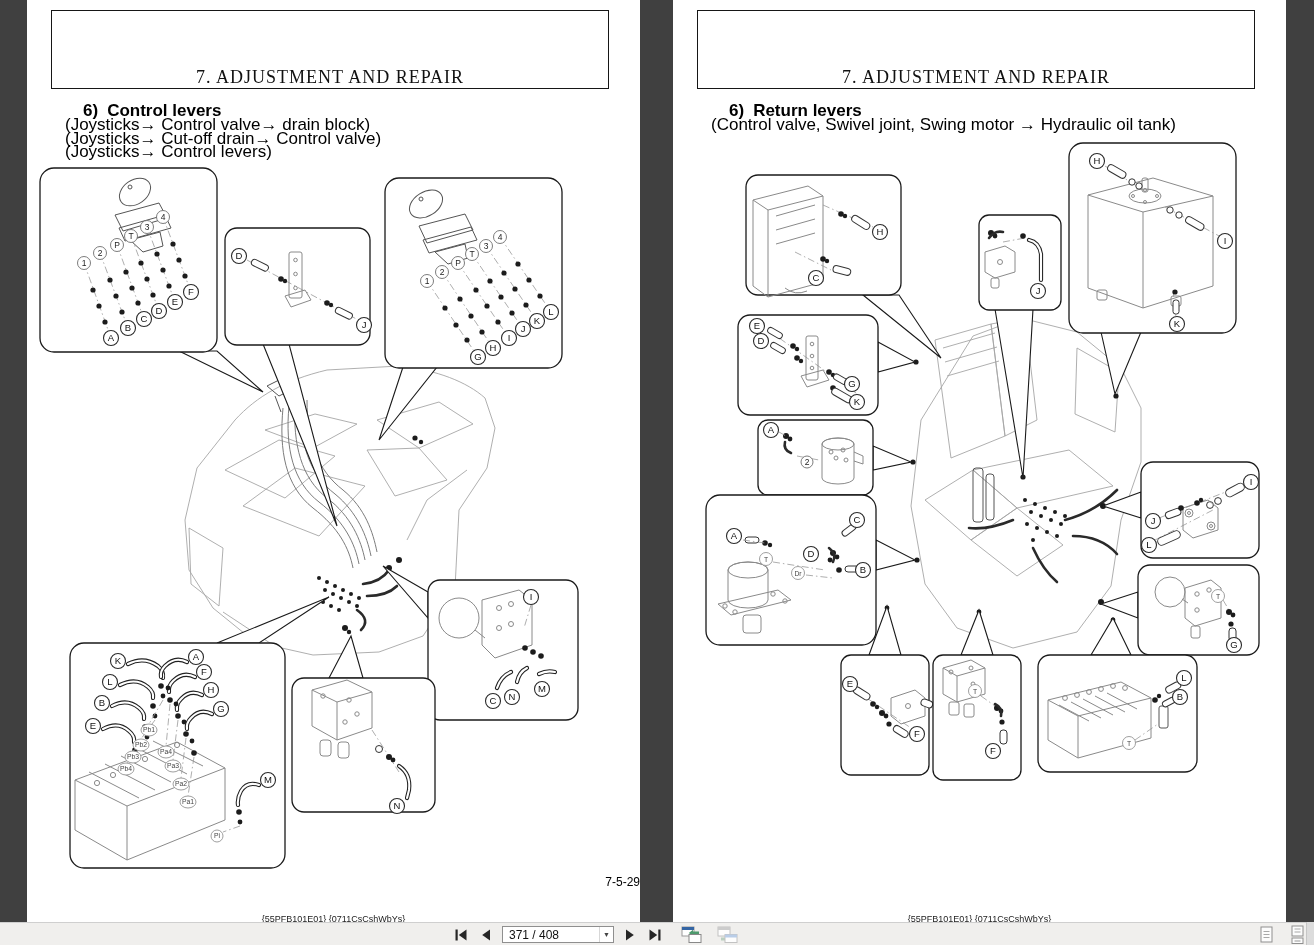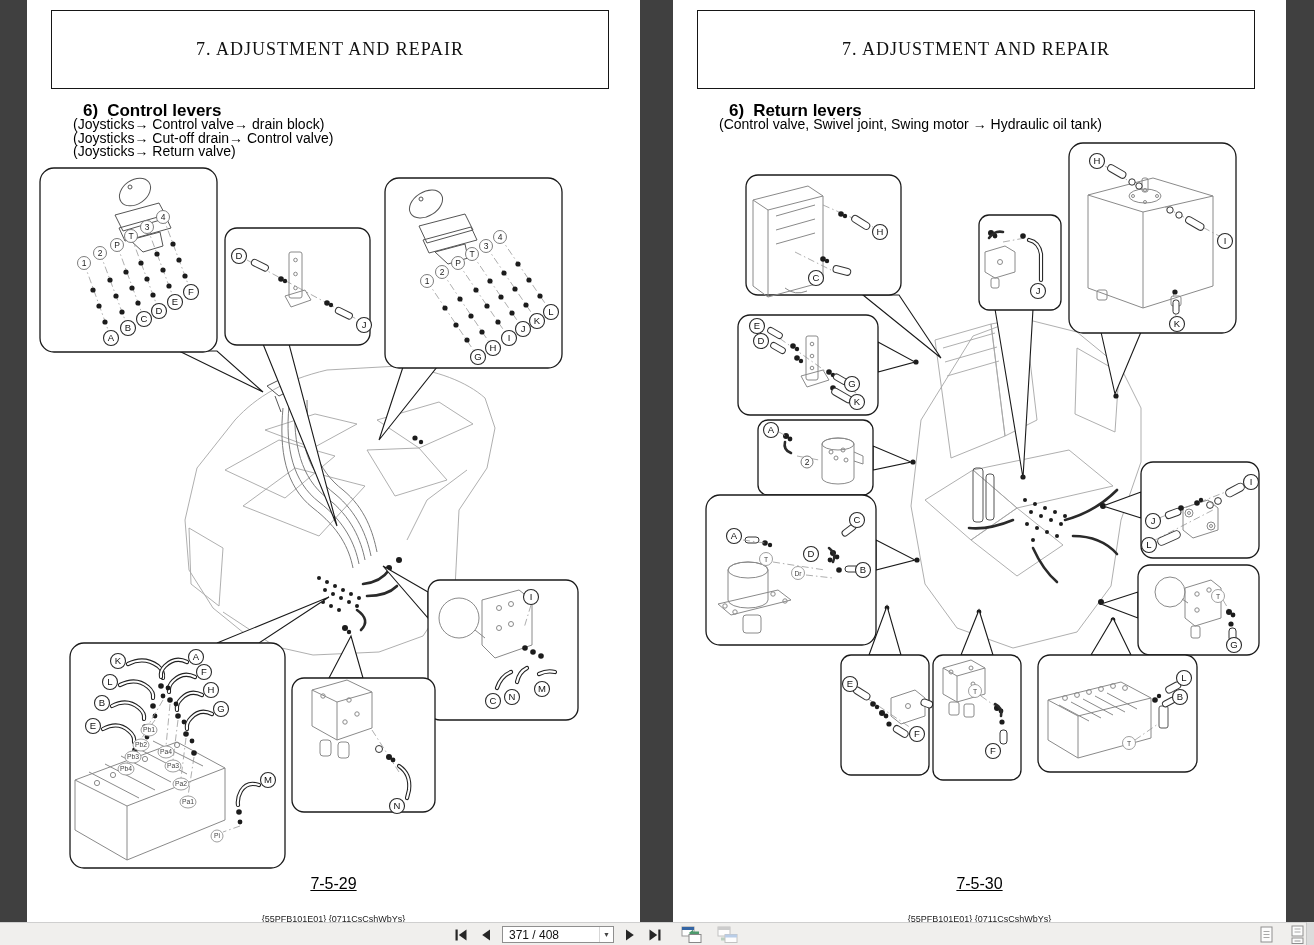--- a/index.html
+++ b/index.html
@@ -1,26 +1,26 @@
 <!DOCTYPE html>
 <html><head>
 <meta charset="utf-8">
 <style>
   html,body{margin:0;padding:0;background:#404040;}
   #screen{position:relative;width:1314px;height:945px;background:#404040;overflow:hidden;
           font-family:"Liberation Sans",sans-serif;}
   .page{position:absolute;top:0;width:613px;height:922px;background:#fff;}
   #pageL{left:27px;} #pageR{left:673px;}
   .hdrbox{position:absolute;left:24px;top:10px;width:556px;height:77px;border:1.5px solid #161616;
-          display:flex;align-items:center;justify-content:center;}
+          display:flex;align-items:flex-end;justify-content:center;}
   .hdrbox span{font-family:"Liberation Serif",serif;font-size:18px;letter-spacing:1px;color:#111;}
   .sec{position:absolute;left:28px;top:101px;font-size:17px;font-weight:bold;color:#000;margin-left:28px;}
   .sec .no{margin-right:9px;}
-  .desc{position:absolute;left:46px;top:118px;font-size:14px;line-height:13.5px;color:#000;}
-  .fig{position:absolute;left:0;top:875px;width:100%;text-align:center;font-size:16px;color:#000;text-decoration:underline;}
+  .desc{position:absolute;left:38px;top:118px;font-size:17px;line-height:13.5px;color:#000;}
+  .fig{position:absolute;left:0;top:875px;width:100%;text-align:right;font-size:12px;color:#000;}
   .code{position:absolute;left:0;top:894px;width:100%;text-align:center;font-size:9px;color:#222;margin-top:20px;}
   svg.dg{position:absolute;left:0;top:0;}
   .co{fill:#fff;stroke:#1a1a1a;stroke-width:1.3;}
   .tail{fill:#fff;stroke:#1a1a1a;stroke-width:1.1;}
   .part{fill:none;stroke:#8a8a8a;stroke-width:1;}
   .partd{fill:none;stroke:#555;stroke-width:1;}
   .mach{fill:none;stroke:#a6a6a6;stroke-width:0.9;}
   .hoseg{fill:none;stroke:#7c7c7c;stroke-width:1;}
   .dd{fill:none;stroke:#999;stroke-width:0.8;stroke-dasharray:7 3 1.5 3;}
   .fit{fill:#1c1c1c;stroke:none;}
@@ -57,21 +57,21 @@
   <div class="page" id="pageL">
     <div class="hdrbox">
       <span>7. ADJUSTMENT AND REPAIR</span>
     </div>
     <div class="sec">
       <span class="no">6)</span><span>Control levers</span>
     </div>
     <div class="desc">
       <div>(Joysticks→ Control valve→ drain block)</div>
       <div>(Joysticks→ Cut-off drain→ Control valve)</div>
-      <div>(Joysticks→ Return valve)</div>
+      <div>(Joysticks→ Control levers)</div>
     </div>
 
     <svg class="dg" width="613" height="922" viewBox="0 0 613 922">
 
       <g class="mach">
         <path d="M208,420 C230,396 258,380 300,370 L372,366 C410,370 440,382 458,398 L468,428 L460,468 L432,510"></path>
         <path d="M208,420 L170,468 L158,520 L162,570 L186,608 L228,642 L286,655 L352,652 L396,636 L428,588 L432,510"></path>
         <path d="M238,430 L288,414 L330,424 L286,448 Z"></path>
         <path d="M198,470 L252,440 L308,456 L258,498 Z"></path>
         <path d="M216,506 L268,468 L338,486 L292,536 Z"></path>
@@ -865,21 +865,20 @@
             <circle r="7.5"></circle>
             <text dy="3.4">L</text>
           </g>
         <g class="lbl" transform="translate(507,697)">
             <circle r="7.5"></circle>
             <text dy="3.4">B</text>
           </g>
       </g>
     </svg>
 
-    <div class="fig">7-5-30</div>
     <div class="code">{55PFB101E01} {0711CsCshWbYs}</div>
   </div>
 
   <div id="toolbar">
     <div id="navgrp">
       <div class="tbtn">
         <svg width="14" height="12">
           <rect x="1.5" y="0.5" width="2.2" height="11" fill="#262626"></rect>
           <path d="M12.5,0.5 L4.8,6 L12.5,11.5 Z" fill="#262626"></path>
         </svg>

